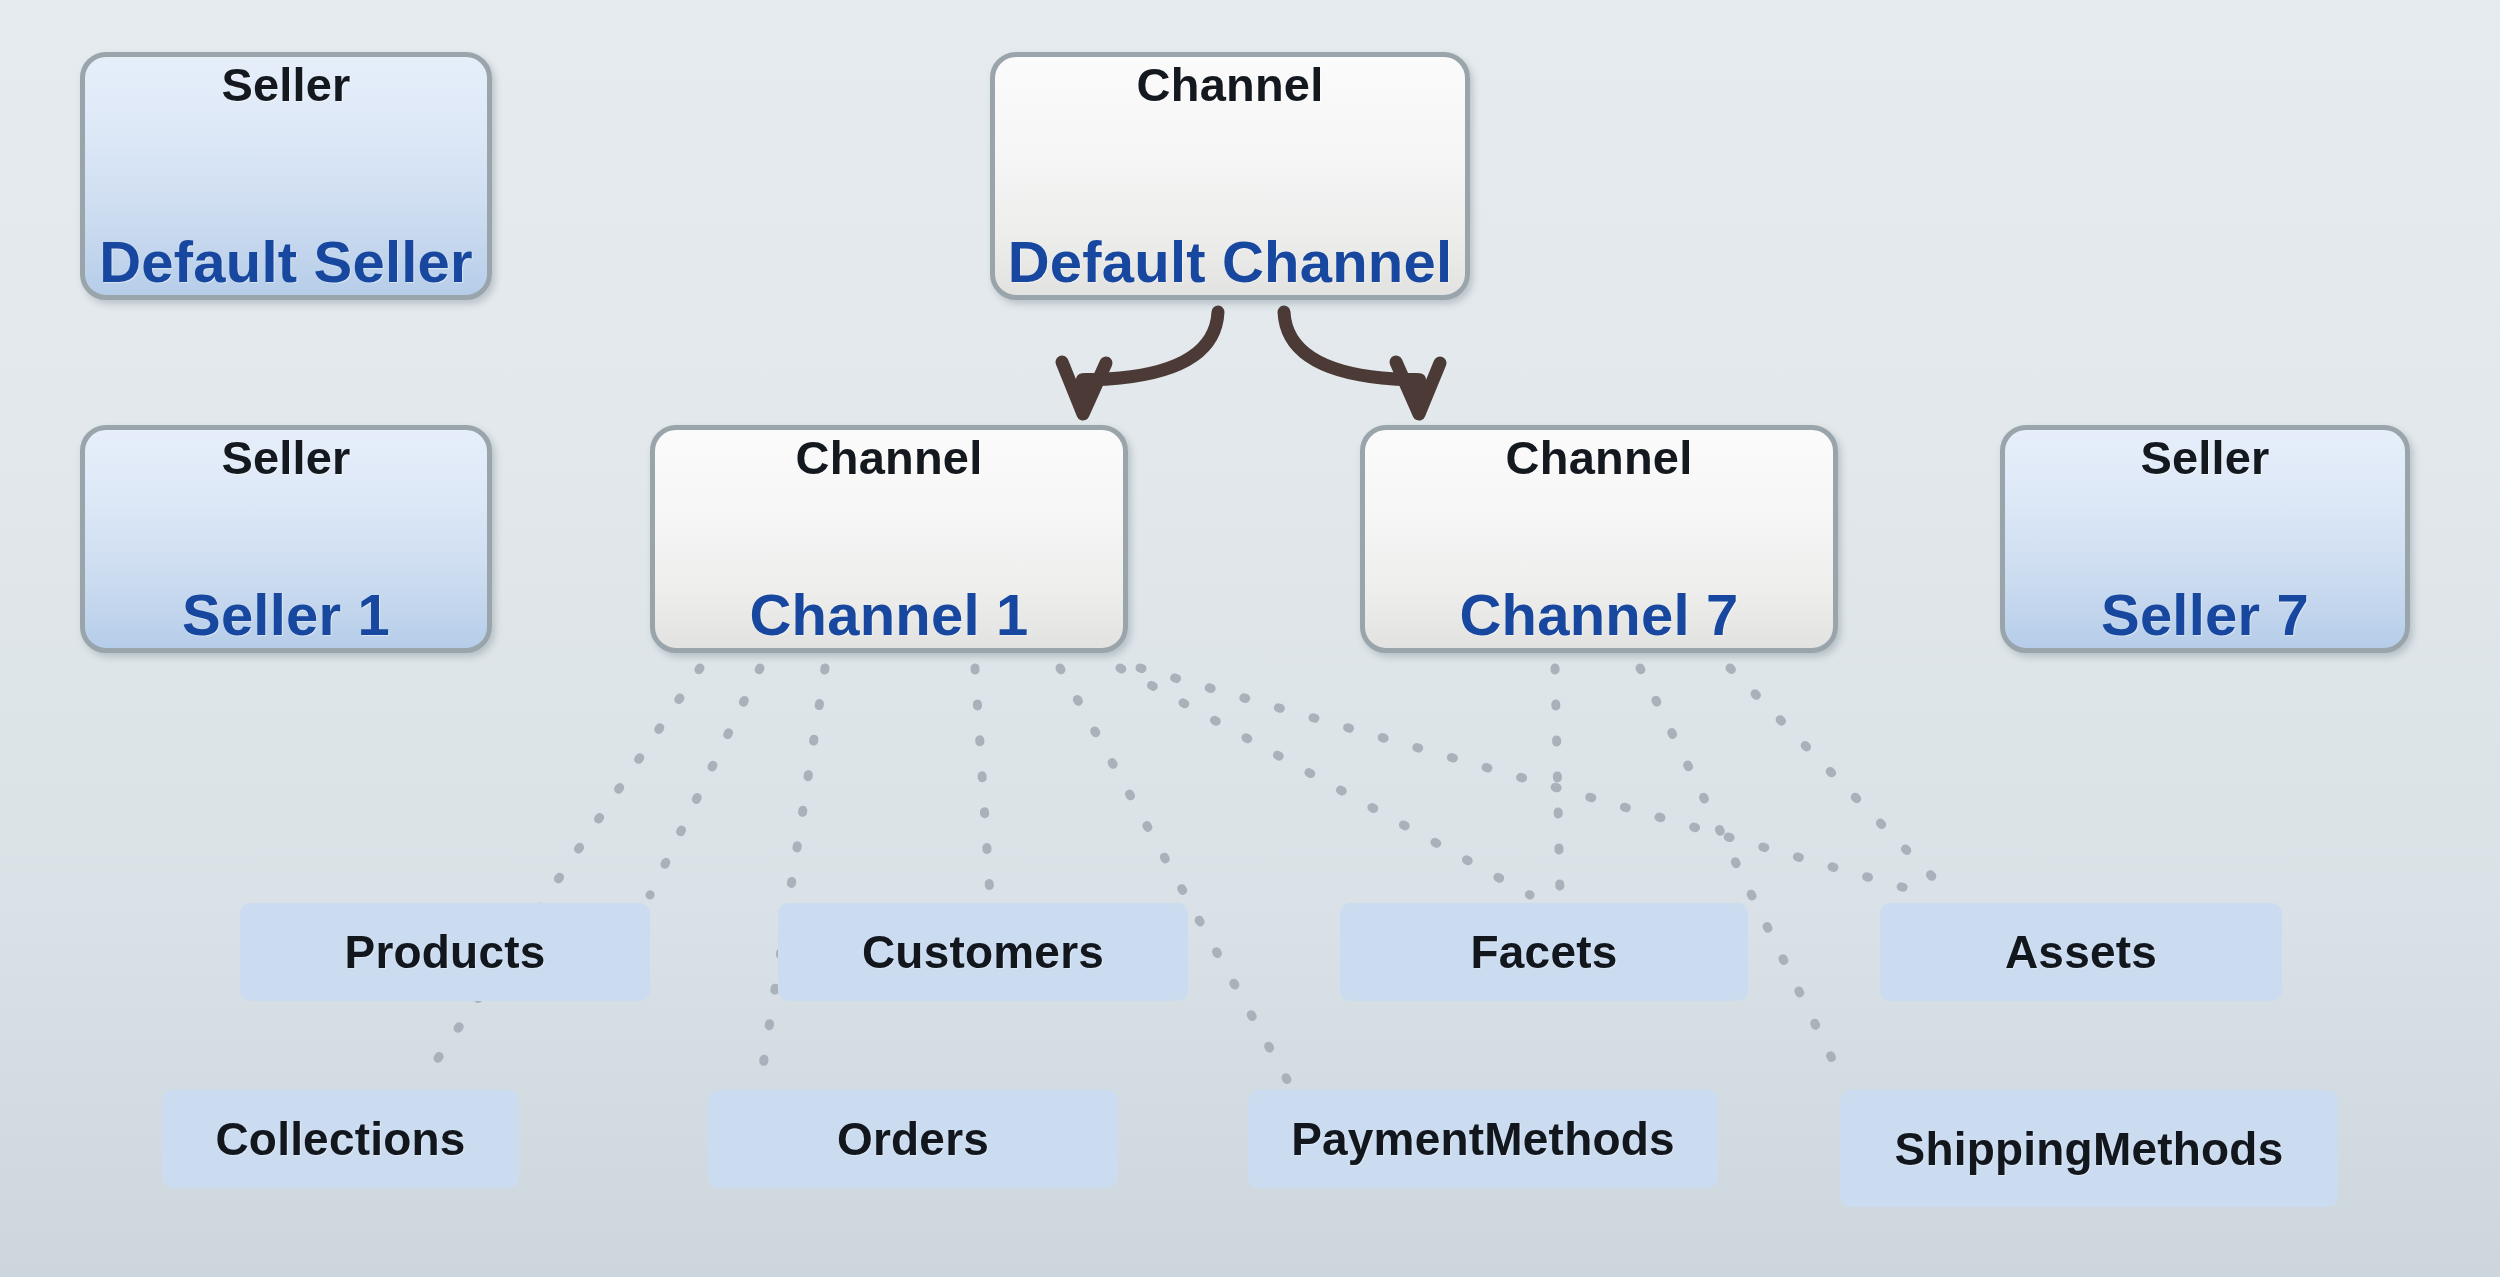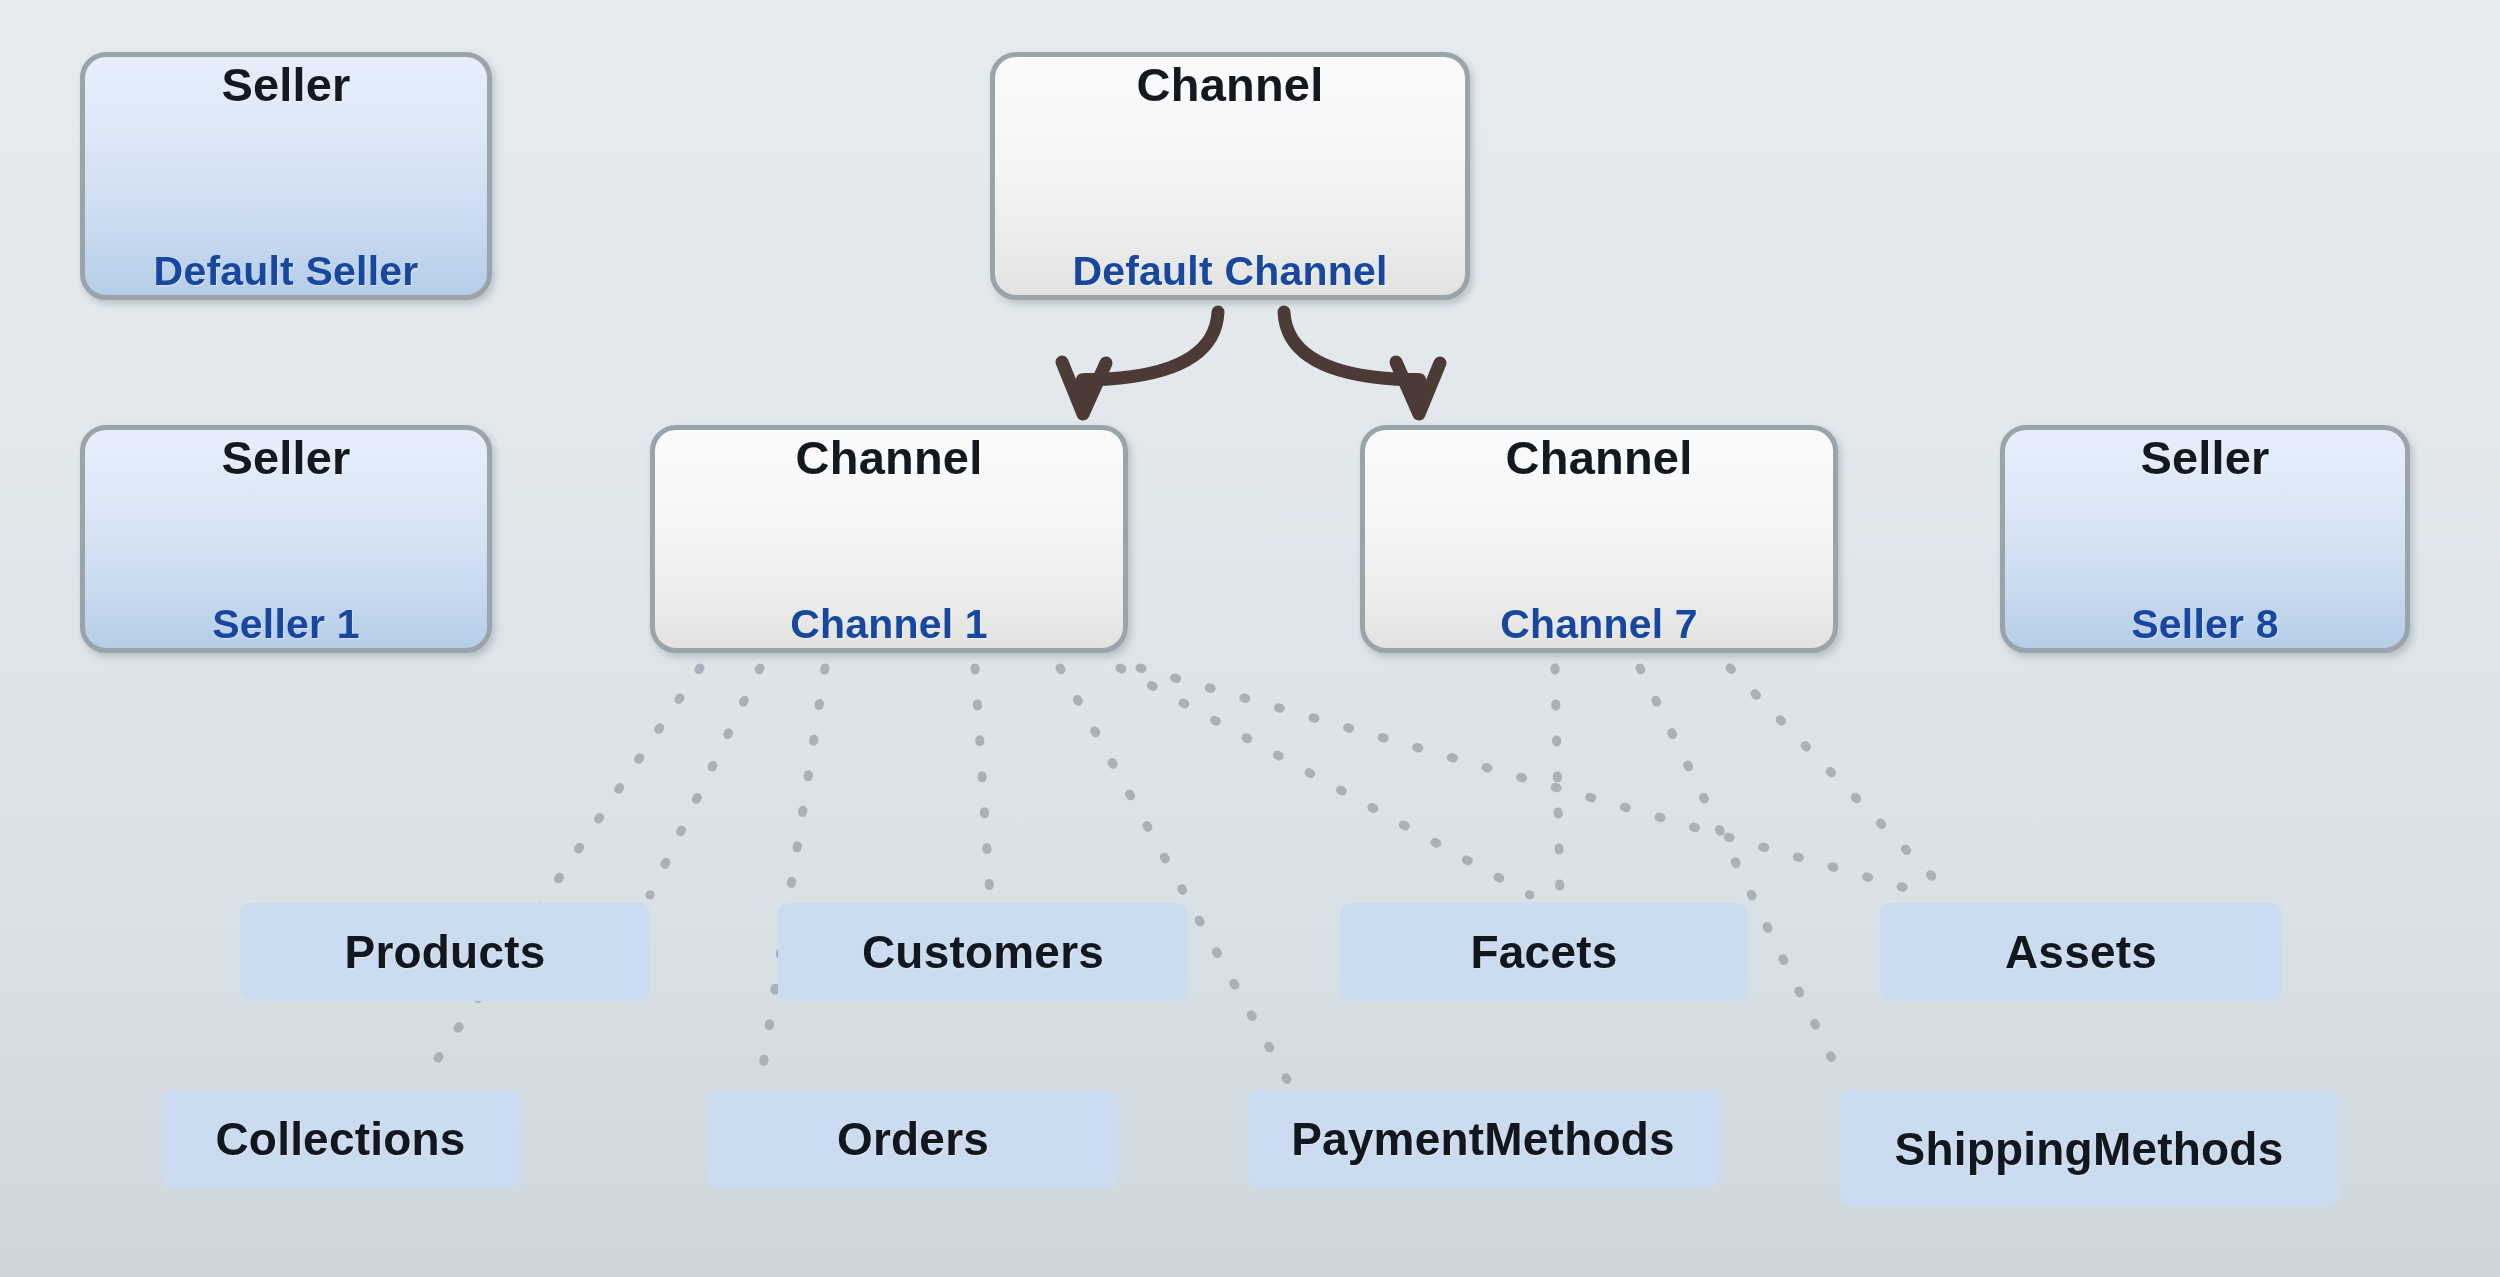--- a/index.html
+++ b/index.html
@@ -44,21 +44,21 @@
   }
   .node-type {
     font-size: 47px;
     font-weight: bold;
     color: #14181f;
     letter-spacing: 0.2px;
     text-shadow: 1px 1px 1px rgba(255,255,255,0.55);
     margin-bottom: 44px;
   }
   .node-name {
-    font-size: 41px;
+    font-size: 58px;
     font-weight: bold;
     color: #17479e;
     letter-spacing: 0.2px;
     text-shadow: 1px 1px 1px rgba(255,255,255,0.45);
   }
 
   
   .leaf {
     position: absolute;
     box-sizing: border-box;
@@ -136,21 +136,21 @@
     <div class="node-name">Channel 1</div>
   </div>
 
   <div class="node channel" style="left:1360px; top:425px; width:478px; height:228px;">
     <div class="node-type">Channel</div>
     <div class="node-name">Channel 7</div>
   </div>
 
   <div class="node seller" style="left:2000px; top:425px; width:410px; height:228px;">
     <div class="node-type">Seller</div>
-    <div class="node-name">Seller 8</div>
+    <div class="node-name">Seller 7</div>
   </div>
 
   <div class="leaf" style="left:240px; top:903px; width:410px; height:98px;">Products</div>
   <div class="leaf" style="left:778px; top:903px; width:410px; height:98px;">Customers</div>
   <div class="leaf" style="left:1340px; top:903px; width:408px; height:98px;">Facets</div>
   <div class="leaf" style="left:1880px; top:903px; width:402px; height:98px;">Assets</div>
 
   <div class="leaf" style="left:162px; top:1090px; width:357px; height:98px;">Collections</div>
   <div class="leaf" style="left:1248px; top:1090px; width:470px; height:98px;">PaymentMethods</div>
   <div class="leaf" style="left:708px; top:1090px; width:410px; height:98px;">Orders</div>

